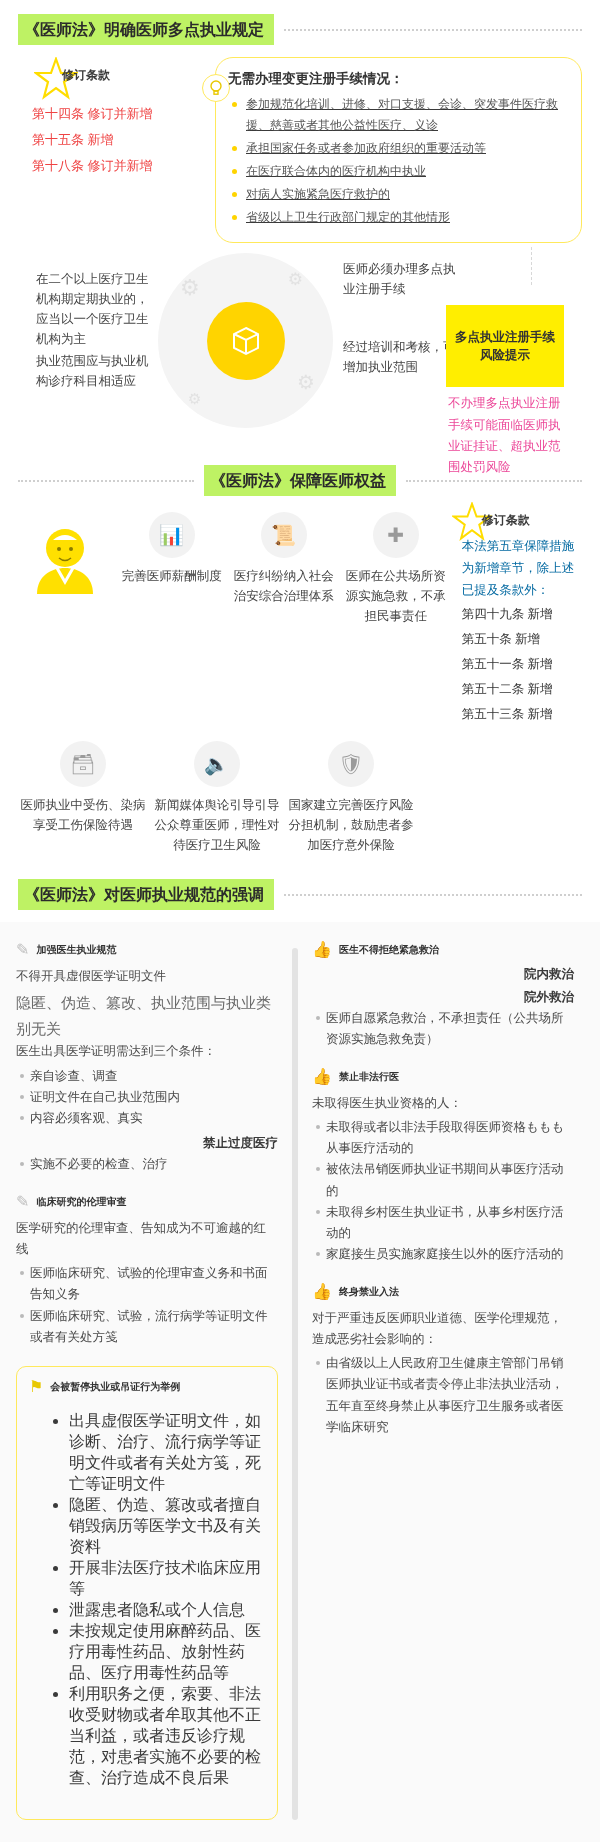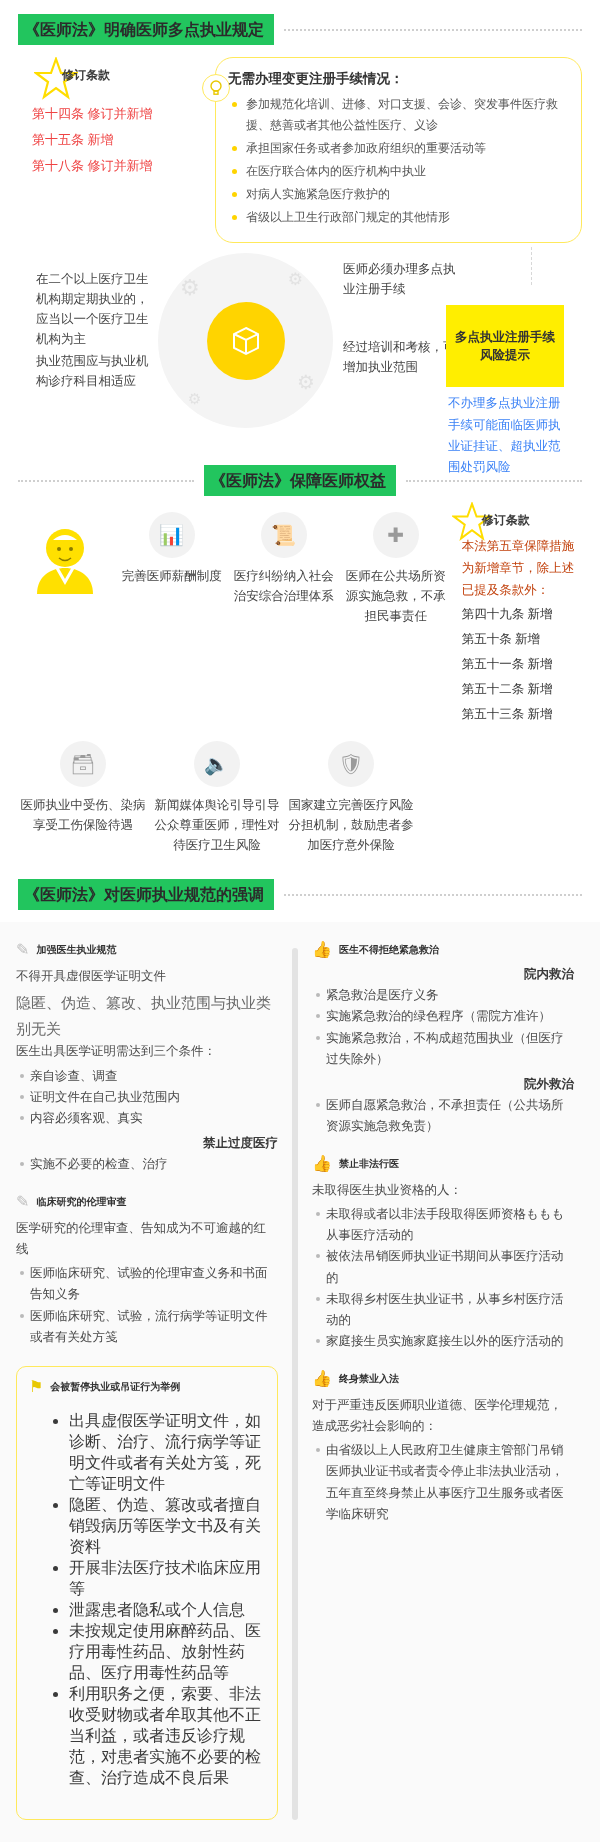--- a/index.html
+++ b/index.html
@@ -12,21 +12,21 @@
     -webkit-font-smoothing: antialiased;
   }
   .page { width:600px; position:relative; overflow:hidden; }
 
   
   .sec-head {
     display:flex; align-items:center; gap:0;
     padding: 14px 18px 6px 18px;
   }
   .sec-head .title {
-    background:#22c55e;
+    background:#bef264;
     font-size:16px; font-weight:bold; color:#2b2b2b;
     padding:6px 10px 6px 6px;
     white-space:nowrap;
     line-height:1.2;
   }
   .sec-head .dots {
     flex:1; height:1px; margin-left:10px;
     border-top:2px dotted #cfcfcf;
   }
   .sec-head.center { justify-content:center; }
@@ -60,21 +60,21 @@
   }
   .round-box .bulb {
     position:absolute; left:-14px; top:16px;
     width:28px; height:28px; border-radius:50%;
     background:#fff;
     display:flex; align-items:center; justify-content:center;
     border:1.5px solid #ffe95c;
     font-size:14px;
   }
   .round-box h4 { margin:0 0 6px 0; font-size:13.5px; color:#333; font-weight:bold; }
-  .round-box ul { margin:0; padding-left:16px; }
+  .round-box ul { margin:0; padding-left:16px;text-decoration:underline; }
   .round-box li {
     font-size:12px; line-height:1.75; color:#555; list-style:none; position:relative;
     padding-left:2px; margin-bottom:2px;
   }
   .round-box li:before {
     content:""; position:absolute; left:-12px; top:8px;
     width:5px; height:5px; border-radius:50%; background:#ffd400;
   }
 
   .dash-v {
@@ -108,21 +108,21 @@
   .lbl-c2 { left:325px; top:84px; width:118px; }
 
   .risk {
     position:absolute; right:18px; top:52px; width:118px;
   }
   .risk-head {
     background:#ffee00; font-size:12.5px; font-weight:bold; color:#333;
     padding:23px 6px; line-height:1.45; text-align:center;
   }
   .risk-body {
-    font-size:12.5px; line-height:1.7; color:#3b82f6; padding:6px 2px 0 2px;
+    font-size:12.5px; line-height:1.7; color:#ec4899; padding:6px 2px 0 2px;
   }
 
   
   .s2 { padding: 4px 18px 10px 18px; position:relative; }
   .s2-row { display:flex; gap:6px; align-items:flex-start; margin-top:6px; }
   .doc-av { width:112px; display:flex; justify-content:center; padding-top:6px; }
   .doc-av svg { display:block; }
   .col3 { display:flex; gap:4px; flex:1; }
   .icell { width:108px; text-align:center; }
   .icell .ic {
@@ -131,21 +131,21 @@
     display:flex; align-items:center; justify-content:center;
     font-size:20px; color:#9a9a9a;
   }
   .icell .tx { font-size:12.5px; line-height:1.6; color:#444; }
 
   .s2-right { width:150px; padding-left:6px; position:relative; }
   .star2 { position:absolute; left:-4px; top:-10px; width:40px; height:40px; }
   .amend-label2 {
     position:absolute; left:26px; top:0px; font-size:12px; font-weight:bold; color:#3a3a3a;
   }
-  .s2-right .note { margin-top:24px; font-size:12.5px; line-height:1.75; color:#c2410c; }
+  .s2-right .note { margin-top:24px; font-size:12.5px; line-height:1.75; color:#0369a1; }
   .s2-right .items div { font-size:12.5px; line-height:2.0; color:#333; }
 
   .s2-row2 { display:flex; gap:4px; margin-top:14px; }
   .s2-row2 .icell { width:130px; }
 
   
   .s3 { padding: 6px 0 0 0; background:#fafafa; margin-top:6px; }
   .s3-inner { display:flex; padding: 14px 16px 24px 16px; gap:10px; position:relative; }
   .s3-col { width:262px; }
   .s3-divider {
@@ -382,25 +382,20 @@
       <div class="s3-divider"></div>
 
       <div class="s3-col">
 
         <div class="blk">
           <div class="blk-head">
             <span class="hicon">👍</span>
             <span class="htxt">医生不得拒绝紧急救治</span>
           </div>
           <h5>院内救治</h5>
-          <ul>
-            <li>紧急救治是医疗义务</li>
-            <li>实施紧急救治的绿色程序（需院方准许）</li>
-            <li>实施紧急救治，不构成超范围执业（但医疗过失除外）</li>
-          </ul>
           <h5>院外救治</h5>
           <ul>
             <li>医师自愿紧急救治，不承担责任（公共场所资源实施急救免责）</li>
           </ul>
         </div>
 
         <div class="blk">
           <div class="blk-head">
             <span class="hicon">👍</span>
             <span class="htxt">禁止非法行医</span>

